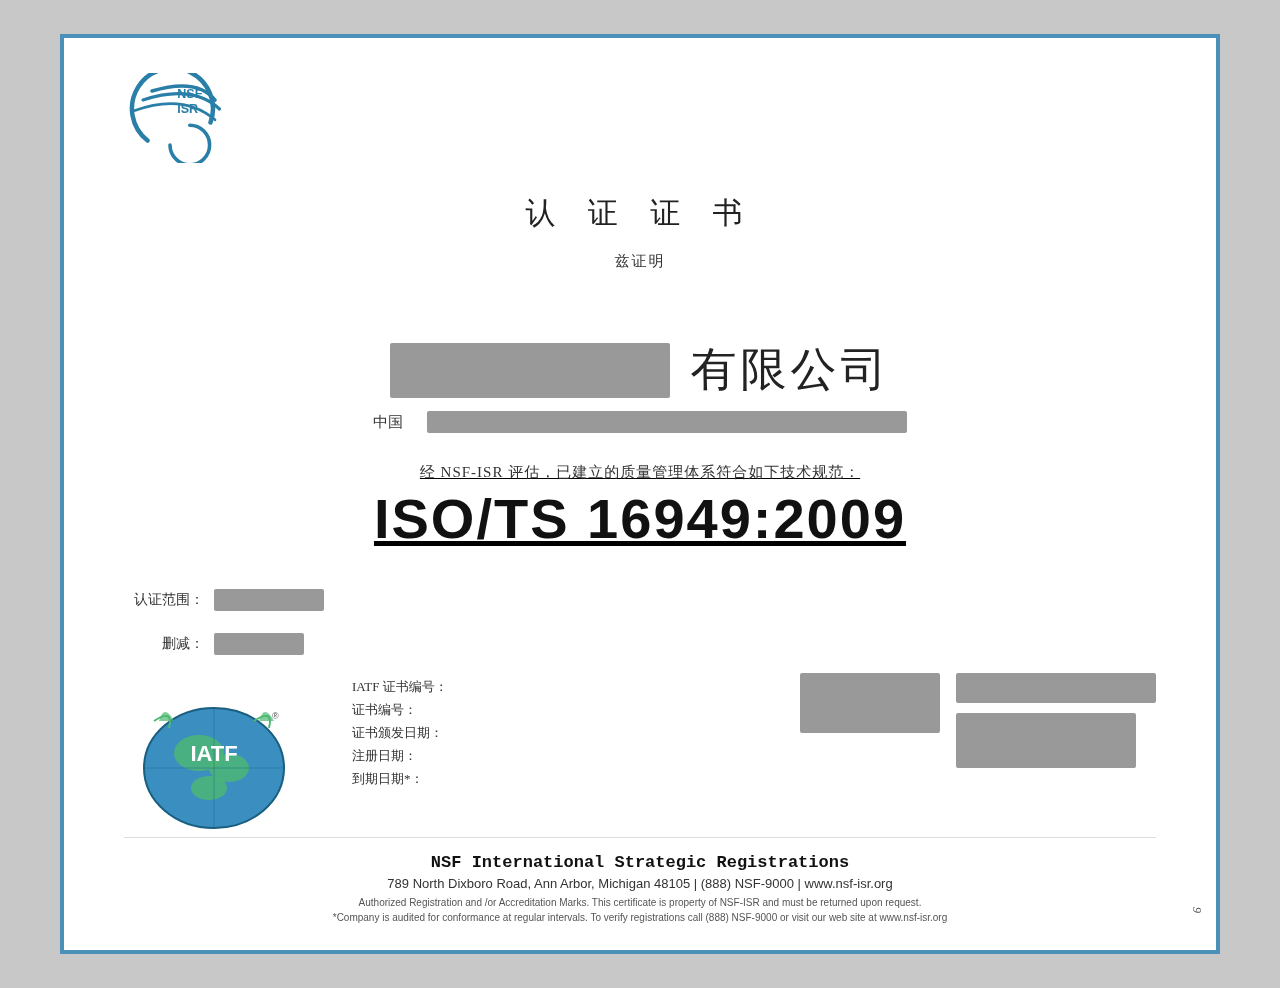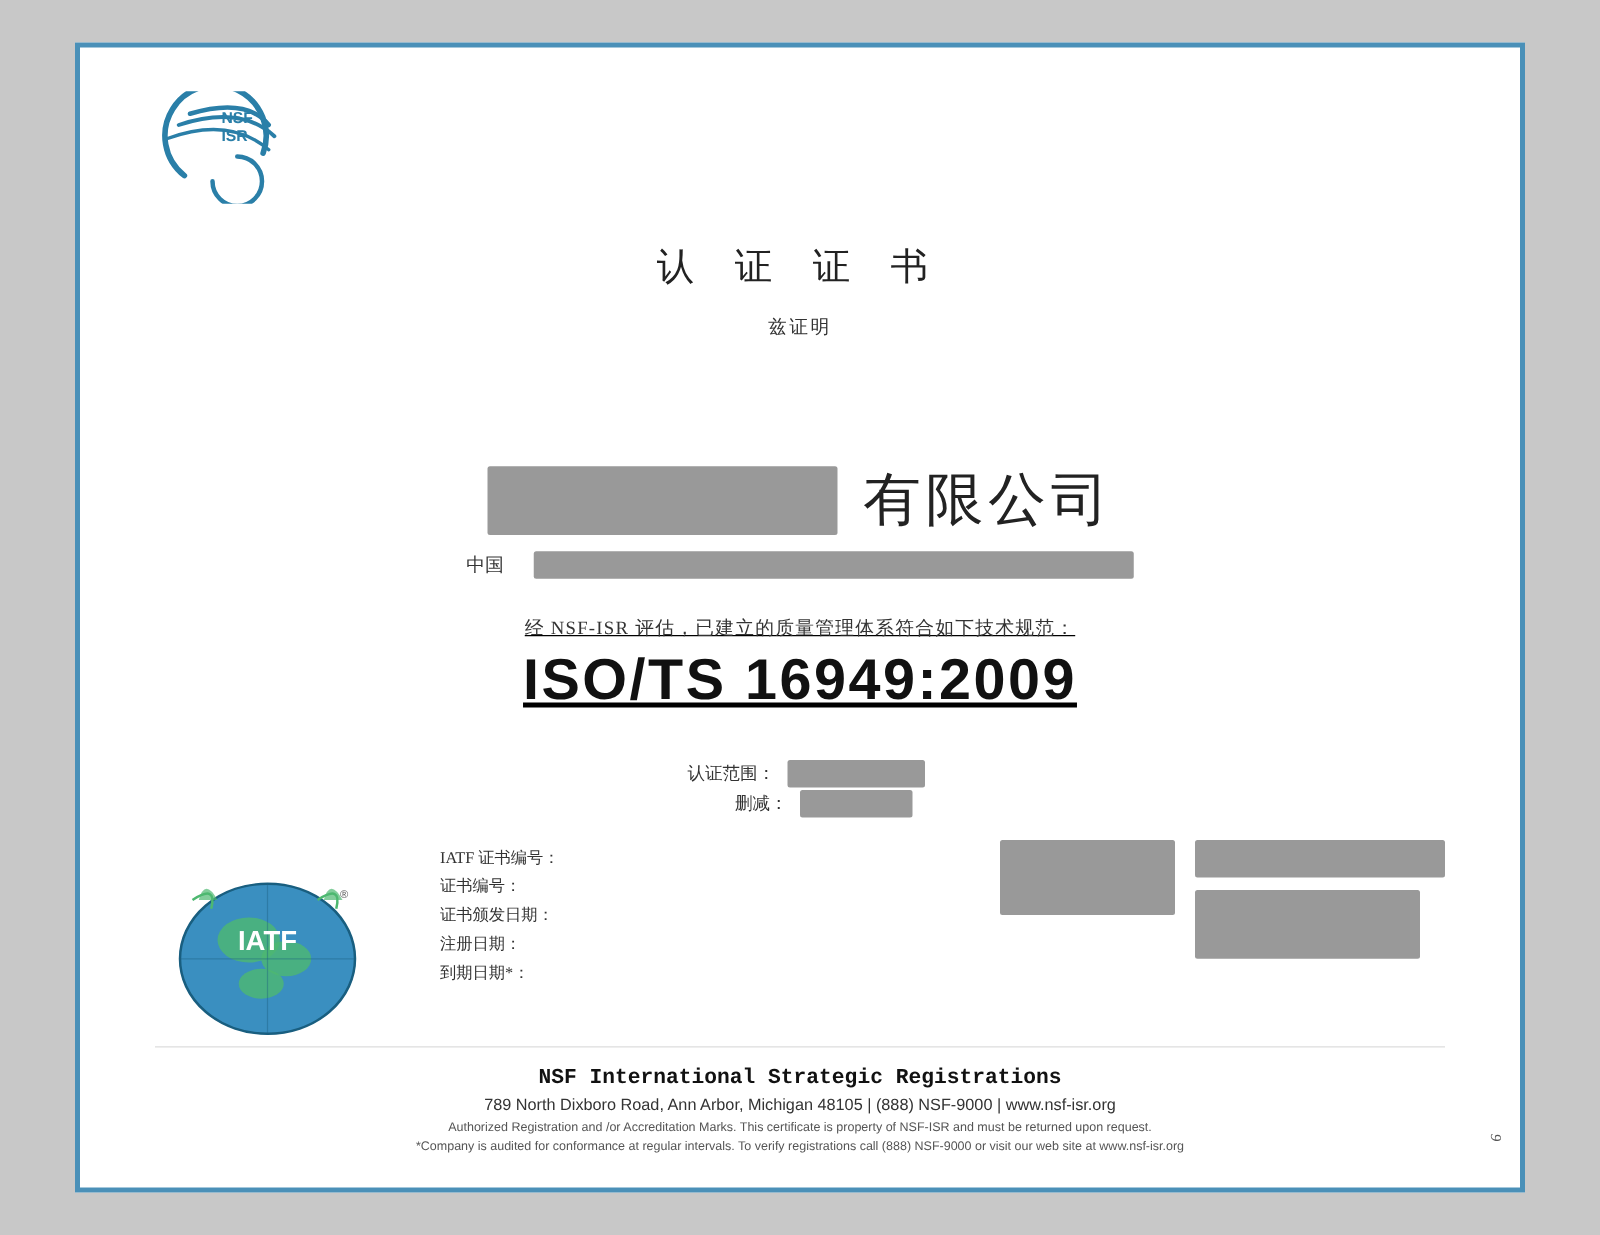--- a/index.html
+++ b/index.html
@@ -148,36 +148,36 @@
       text-decoration: underline;
     }
 
     .standards-text {
       font-size: 15px;
       color: #333;
       letter-spacing: 1px;
     }
 
     .standards-name {
-      font-size: 46px;
+      font-size: 56px;
       font-weight: bold;
       color: #111;
       letter-spacing: 2px;
       font-family: Arial, sans-serif;
       margin-top: 4px;
     }
 
     
     .scope-section {
       width: 100%;
       display: flex;
       flex-direction: column;
-      align-items: center;
+      align-items: flex-start;
       margin-top: 14px;
-      gap: 2px;
+      gap: 22px;
     }
 
     .scope-row {
       display: flex;
       align-items: center;
       gap: 10px;
     }
 
     .scope-label {
       font-size: 14px;

